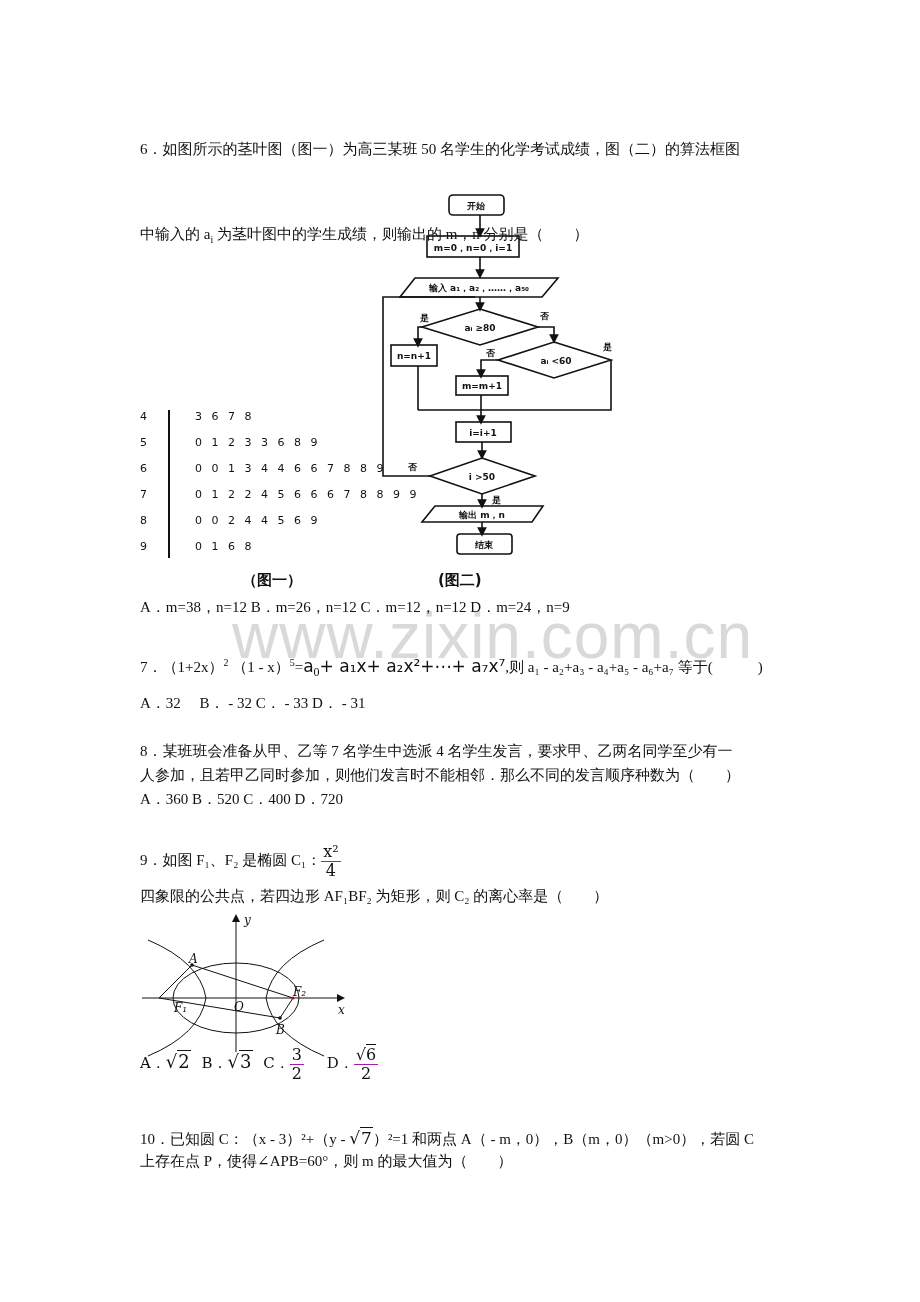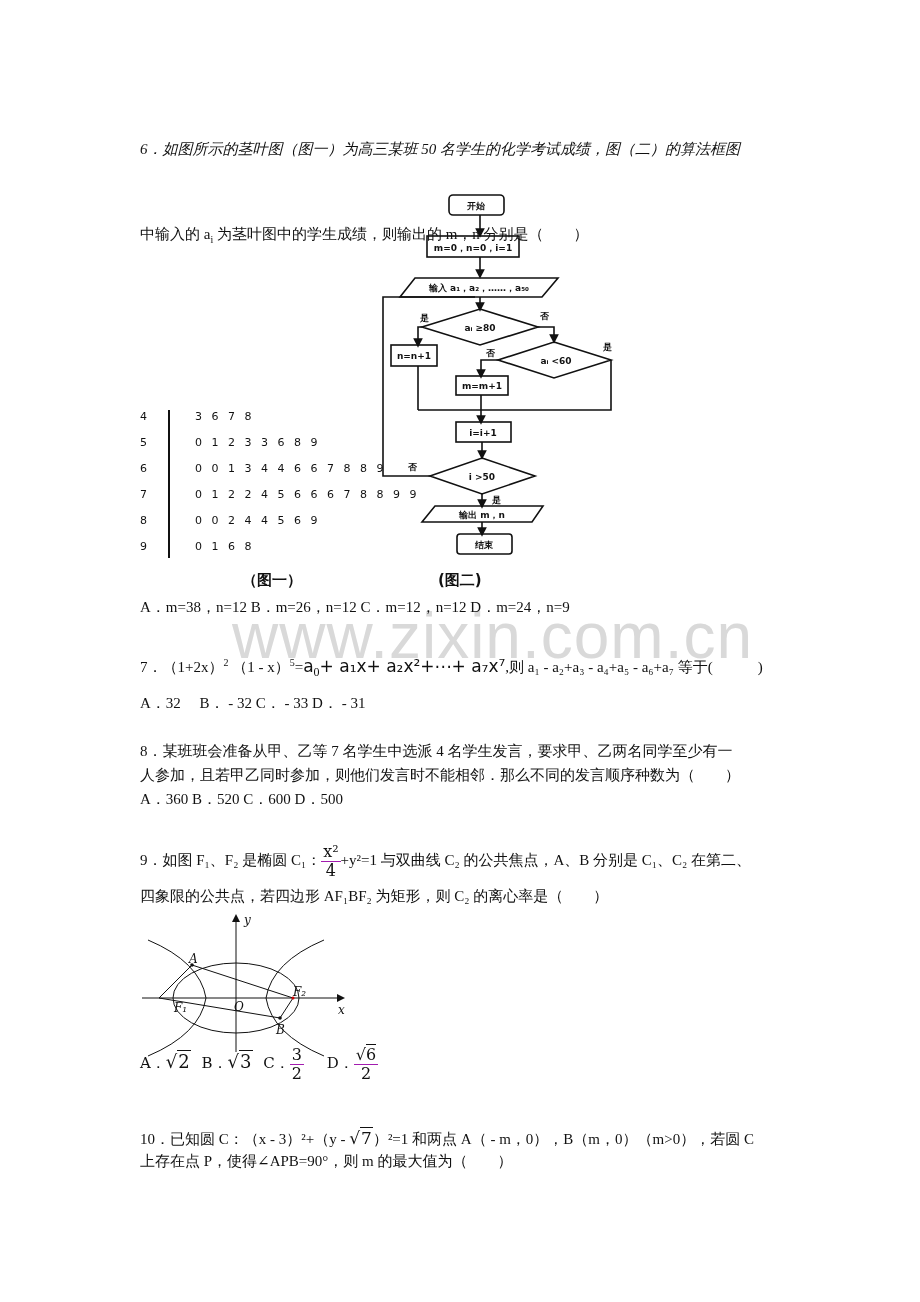--- a/index.html
+++ b/index.html
@@ -21,21 +21,21 @@
   .frac .num { display:block; border-bottom:1px solid #a21caf; padding:0 2px; }
   .frac .den { display:block; }
   .sqrt { font-family:"DejaVu Serif",serif; font-size:18px; }
   .sqrt .rad { border-top:1px solid #111; padding:0 1px; }
 </style>
 </head>
 <body>
 
 <div class="watermark">www.zixin.com.cn</div>
 
-<div class="line" style="top:139px;font-style:italic;">6．如图所示的茎叶图（图一）为高三某班 50 名学生的化学考试成绩，图（二）的算法框图</div>
+<div class="line" style="top:139px;">6．如图所示的茎叶图（图一）为高三某班 50 名学生的化学考试成绩，图（二）的算法框图</div>
 <div class="line" style="top:180px;margin-top:44px;"><span>中输入的 a</span><sub>i</sub><span> 为茎叶图中的学生成绩，则输出的 m，n 分别是（　　）</span></div>
 
 <div class="stem" style="top:410px; width:240px; height:150px;">
   <div style="position:absolute; left:28px; top:0; width:1.5px; height:148px; background:#111;"></div>
   <div class="stem-row" style="top:0;">
       <span class="stem-key">4</span>
       <span class="stem-leaves">3 6 7 8</span>
     </div>
   <div class="stem-row" style="top:26px;">
       <span class="stem-key">5</span>
@@ -129,24 +129,24 @@
 <div class="line" style="top:597px;">A．m=38，n=12   B．m=26，n=12   C．m=12，n=12   D．m=24，n=9</div>
 
 <div class="line" style="top:650px; line-height:26px;">
   <span>7．（1+2x）</span><sup>2</sup>
   <span>（1 - x）</span><sup>5</sup><span>=</span><span class="mathbig">a</span><sub style="font-size:12px;">0</sub><span class="mathbig">+ a₁x+ a₂x²+⋯+ a₇x⁷</span><span>,则 a₁ - a₂+a₃ - a₄+a₅ - a₆+a₇ 等于(　　　)</span>
 </div>
 <div class="line" style="top:693px;">A．32　 B． - 32 C． - 33 D． - 31</div>
 
 <div class="line" style="top:741px;">8．某班班会准备从甲、乙等 7 名学生中选派 4 名学生发言，要求甲、乙两名同学至少有一</div>
 <div class="line" style="top:765px;">人参加，且若甲乙同时参加，则他们发言时不能相邻．那么不同的发言顺序种数为（　　）</div>
-<div class="line" style="top:789px;">A．360  B．520  C．600  D．500</div>
+<div class="line" style="top:789px;">A．360  B．520  C．400  D．720</div>
 
 <div class="line" style="top:838px; line-height:44px;">
-  <span>9．如图 F₁、F₂ 是椭圆 C₁：</span><span class="frac"><span class="num">x²</span><span class="den">4</span></span><span>+y²=1 与双曲线 C₂ 的公共焦点，A、B 分别是 C₁、C₂ 在第二、</span>
+  <span>9．如图 F₁、F₂ 是椭圆 C₁：</span><span class="frac"><span class="num">x²</span><span class="den">4</span></span>
 </div>
 <div class="line" style="top:886px;">四象限的公共点，若四边形 AF₁BF₂ 为矩形，则 C₂ 的离心率是（　　）</div>
 
 <svg class="abs" style="left:140px; top:910px;" width="220" height="150" viewBox="0 0 220 150">
   <defs>
     <marker id="ax" markerWidth="8" markerHeight="8" refX="6" refY="4" orient="auto">
       <path d="M0,0 L8,4 L0,8 z" fill="#111"></path>
     </marker>
   </defs>
   <g stroke="#111" stroke-width="1" fill="none">
@@ -177,13 +177,13 @@
 <div class="line" style="top:1040px; line-height:44px; font-family:'DejaVu Serif',serif;">
   <span>A．</span><span class="sqrt">√<span class="rad">2</span></span>
   <span style="margin-left:6px;">B．</span><span class="sqrt">√<span class="rad">3</span></span>
   <span style="margin-left:6px;">C．</span><span class="frac" style="border:none;"><span class="num">3</span><span class="den">2</span></span>
   <span style="margin-left:18px;">D．</span><span class="frac"><span class="num">√<span class="rad" style="border-top:1px solid #111;">6</span></span><span class="den">2</span></span>
 </div>
 
 <div class="line" style="top:1125px; line-height:26px;">
   <span>10．已知圆 C：（x - 3）²+（y - </span><span class="sqrt" style="font-size:17px;">√<span class="rad">7</span></span><span>）²=1 和两点 A（ - m，0），B（m，0）（m&gt;0），若圆 C</span>
 </div>
-<div class="line" style="top:1151px;">上存在点 P，使得∠APB=90°，则 m 的最大值为（　　）</div>
+<div class="line" style="top:1151px;">上存在点 P，使得∠APB=60°，则 m 的最大值为（　　）</div>
 
 </body></html>

